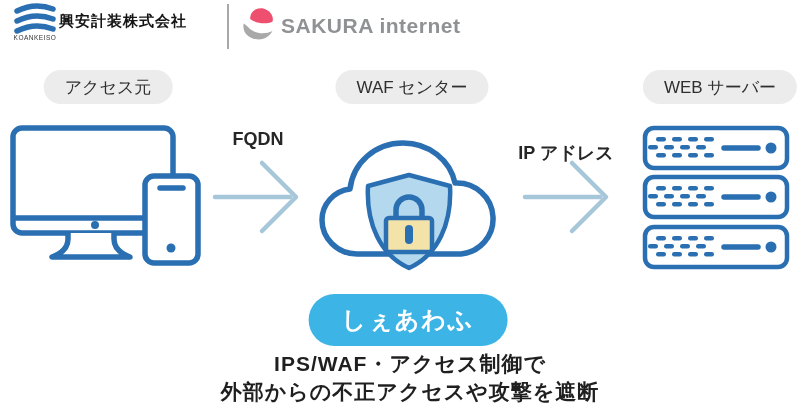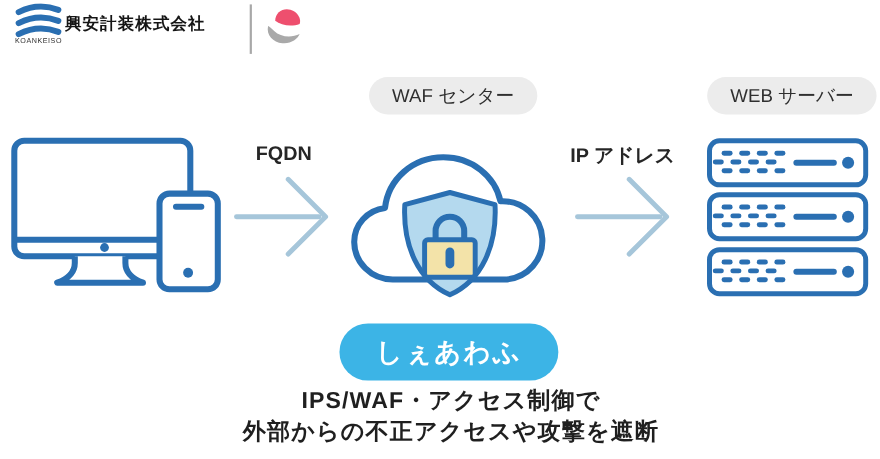--- a/index.html
+++ b/index.html
@@ -39,21 +39,21 @@
   
   .devices-svg{position:absolute;left:8px;top:122px;width:200px;height:145px;}
   .cloud-svg{position:absolute;left:315px;top:115px;width:190px;height:160px;}
   .servers-svg{position:absolute;left:640px;top:122px;width:155px;height:150px;}
   .arrow-svg{position:absolute;top:158px;width:92px;height:80px;}
   .arrow-svg.left{left:212px;}
   .arrow-svg.right{left:522px;}
   .arrow-label{position:absolute;top:129px;transform:translateX(-50%);font-size:18px;
     font-weight:600;color:#262626;white-space:nowrap;text-align:right;}
   .arrow-label.left{left:258px;}
-  .arrow-label.right{left:566px;}
+  .arrow-label.right{left:566px;margin-top:12px;}
   
   .s-line{stroke:var(--outline-blue);stroke-width:5.5;fill:none;stroke-linecap:round;stroke-linejoin:round;}
   .s-fill{stroke:var(--outline-blue);stroke-width:5.5;fill:#fff;stroke-linejoin:round;}
   .s-fill-thin{stroke:var(--outline-blue);stroke-width:4.5;fill:#fff;stroke-linejoin:round;}
   .s-dot{fill:var(--outline-blue);}
   .shield-shape{fill:var(--shield-fill);stroke:var(--outline-blue);stroke-width:4.5;stroke-linejoin:round;}
   .lock-body{fill:var(--lock-fill);stroke:var(--outline-blue);stroke-width:4.5;stroke-linejoin:round;}
   .lock-shackle{stroke:var(--outline-blue);stroke-width:5.5;fill:none;stroke-linecap:round;}
   .arrow-stroke{stroke:var(--arrow-blue);stroke-width:4.5;fill:none;stroke-linecap:round;stroke-linejoin:round;}
   .wave{stroke:var(--outline-blue);stroke-width:5.5;fill:none;stroke-linecap:round;}
@@ -79,21 +79,23 @@
   </svg>
   <div class="koan-caption">KOANKEISO</div>
   <div class="company-name">興安計装株式会社</div>
 
   <div class="logo-divider"></div>
 
   <svg class="sakura-logo" viewBox="0 0 40 40">
     <path d="M11,14 C11,5 19,1 26,3 C33,5 37,12 35,17 C28,20 17,19 11,14 Z" fill="var(--sakura-pink)"></path>
     <path d="M4,19 C2,28 9,35 18,36 C26,37 33,32 35,27 C27,31 16,30 10,24 C7,21 5,19.5 4,19 Z" fill="#a9a9a9"></path>
   </svg>
+  <div class="sakura-name">SAKURA internet</div>
 
+  <div class="pill access">アクセス元</div>
   <div class="pill waf">WAF センター</div>
   <div class="pill web">WEB サーバー</div>
 
   <svg class="devices-svg" viewBox="0 0 200 145">
     <rect class="s-fill" x="5" y="6" width="160" height="105" rx="9"></rect>
     <line class="s-line" x1="6" y1="96" x2="164" y2="96" stroke-linecap="butt"></line>
     <circle class="s-dot" cx="87" cy="103" r="4"></circle>
     <path class="s-fill" d="M60,111 L60,117 C60,127 52,132 44,135 L122,135 C114,132 106,127 106,117 L106,111"></path>
     <rect class="s-fill" x="137" y="54" width="53" height="87" rx="9"></rect>
     <line class="s-line" x1="152" y1="66" x2="175" y2="66" stroke-width="5"></line>

